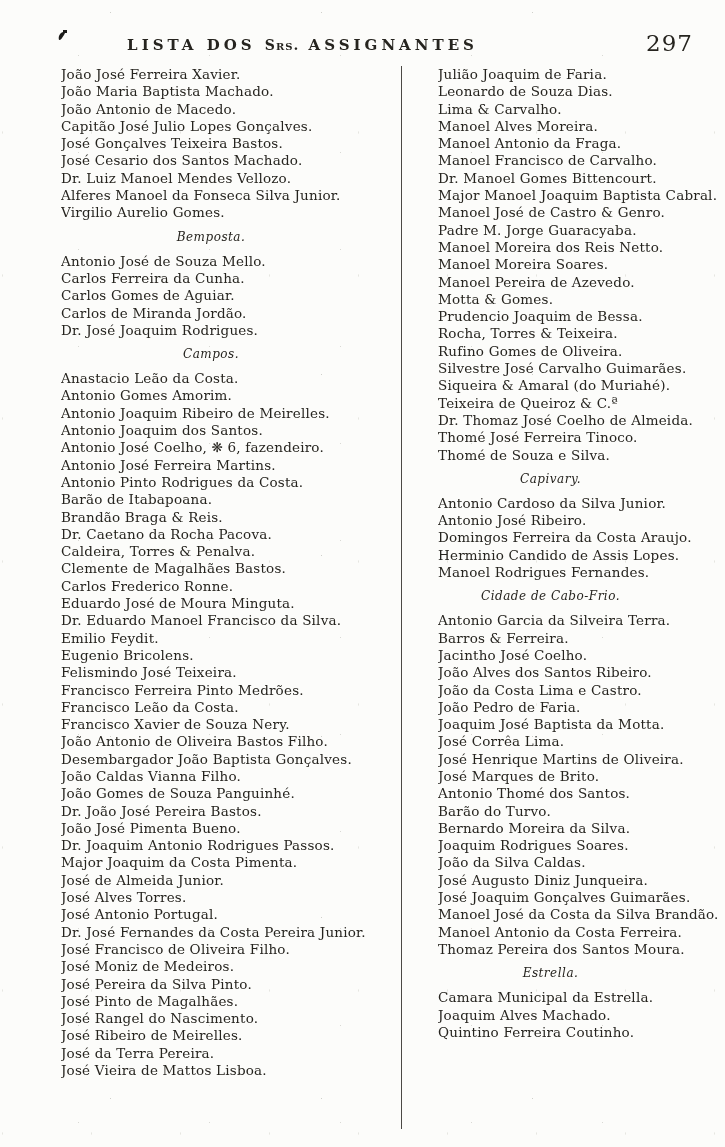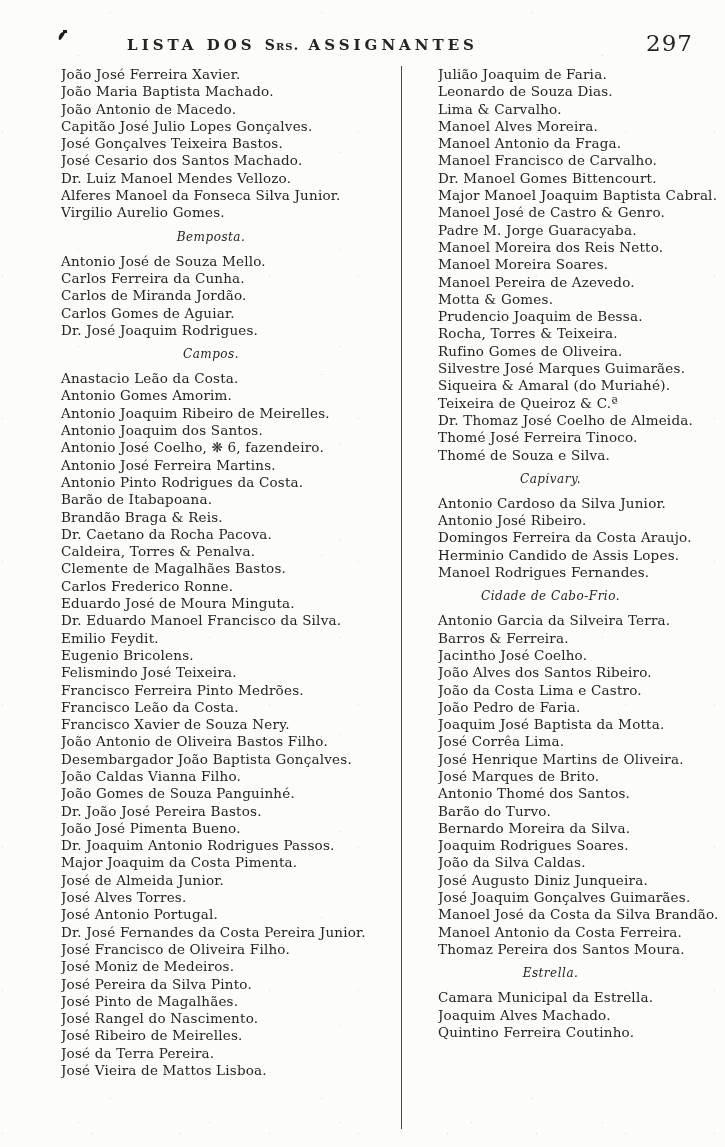--- a/index.html
+++ b/index.html
@@ -83,22 +83,22 @@
         <div class="name-line">João Antonio de Macedo.</div>
         <div class="name-line">Capitão José Julio Lopes Gonçalves.</div>
         <div class="name-line">José Gonçalves Teixeira Bastos.</div>
         <div class="name-line">José Cesario dos Santos Machado.</div>
         <div class="name-line">Dr. Luiz Manoel Mendes Vellozo.</div>
         <div class="name-line">Alferes Manoel da Fonseca Silva Junior.</div>
         <div class="name-line">Virgilio Aurelio Gomes.</div>
         <div class="section-heading">Bemposta.</div>
         <div class="name-line">Antonio José de Souza Mello.</div>
         <div class="name-line">Carlos Ferreira da Cunha.</div>
+        <div class="name-line">Carlos Gomes de Aguiar.</div>
         <div class="name-line">Carlos de Miranda Jordão.</div>
-        <div class="name-line">Carlos Gomes de Aguiar.</div>
         <div class="name-line">Dr. José Joaquim Rodrigues.</div>
         <div class="section-heading">Campos.</div>
         <div class="name-line">Anastacio Leão da Costa.</div>
         <div class="name-line">Antonio Gomes Amorim.</div>
         <div class="name-line">Antonio Joaquim Ribeiro de Meirelles.</div>
         <div class="name-line">Antonio Joaquim dos Santos.</div>
         <div class="name-line">Antonio José Coelho, ❋ 6, fazendeiro.</div>
         <div class="name-line">Antonio José Ferreira Martins.</div>
         <div class="name-line">Antonio Pinto Rodrigues da Costa.</div>
         <div class="name-line">Barão de Itabapoana.</div>
@@ -148,21 +148,21 @@
         <div class="name-line">Major Manoel Joaquim Baptista Cabral.</div>
         <div class="name-line">Manoel José de Castro &amp; Genro.</div>
         <div class="name-line">Padre M. Jorge Guaracyaba.</div>
         <div class="name-line">Manoel Moreira dos Reis Netto.</div>
         <div class="name-line">Manoel Moreira Soares.</div>
         <div class="name-line">Manoel Pereira de Azevedo.</div>
         <div class="name-line">Motta &amp; Gomes.</div>
         <div class="name-line">Prudencio Joaquim de Bessa.</div>
         <div class="name-line">Rocha, Torres &amp; Teixeira.</div>
         <div class="name-line">Rufino Gomes de Oliveira.</div>
-        <div class="name-line">Silvestre José Marques Guimarães.</div>
+        <div class="name-line">Silvestre José Carvalho Guimarães.</div>
         <div class="name-line">Siqueira &amp; Amaral (do Muriahé).</div>
         <div class="name-line">Teixeira de Queiroz &amp; C.ª</div>
         <div class="name-line">Dr. Thomaz José Coelho de Almeida.</div>
         <div class="name-line">Thomé José Ferreira Tinoco.</div>
         <div class="name-line">Thomé de Souza e Silva.</div>
         <div class="section-heading">Capivary.</div>
         <div class="name-line">Antonio Cardoso da Silva Junior.</div>
         <div class="name-line">Antonio José Ribeiro.</div>
         <div class="name-line">Domingos Ferreira da Costa Araujo.</div>
         <div class="name-line">Herminio Candido de Assis Lopes.</div>

